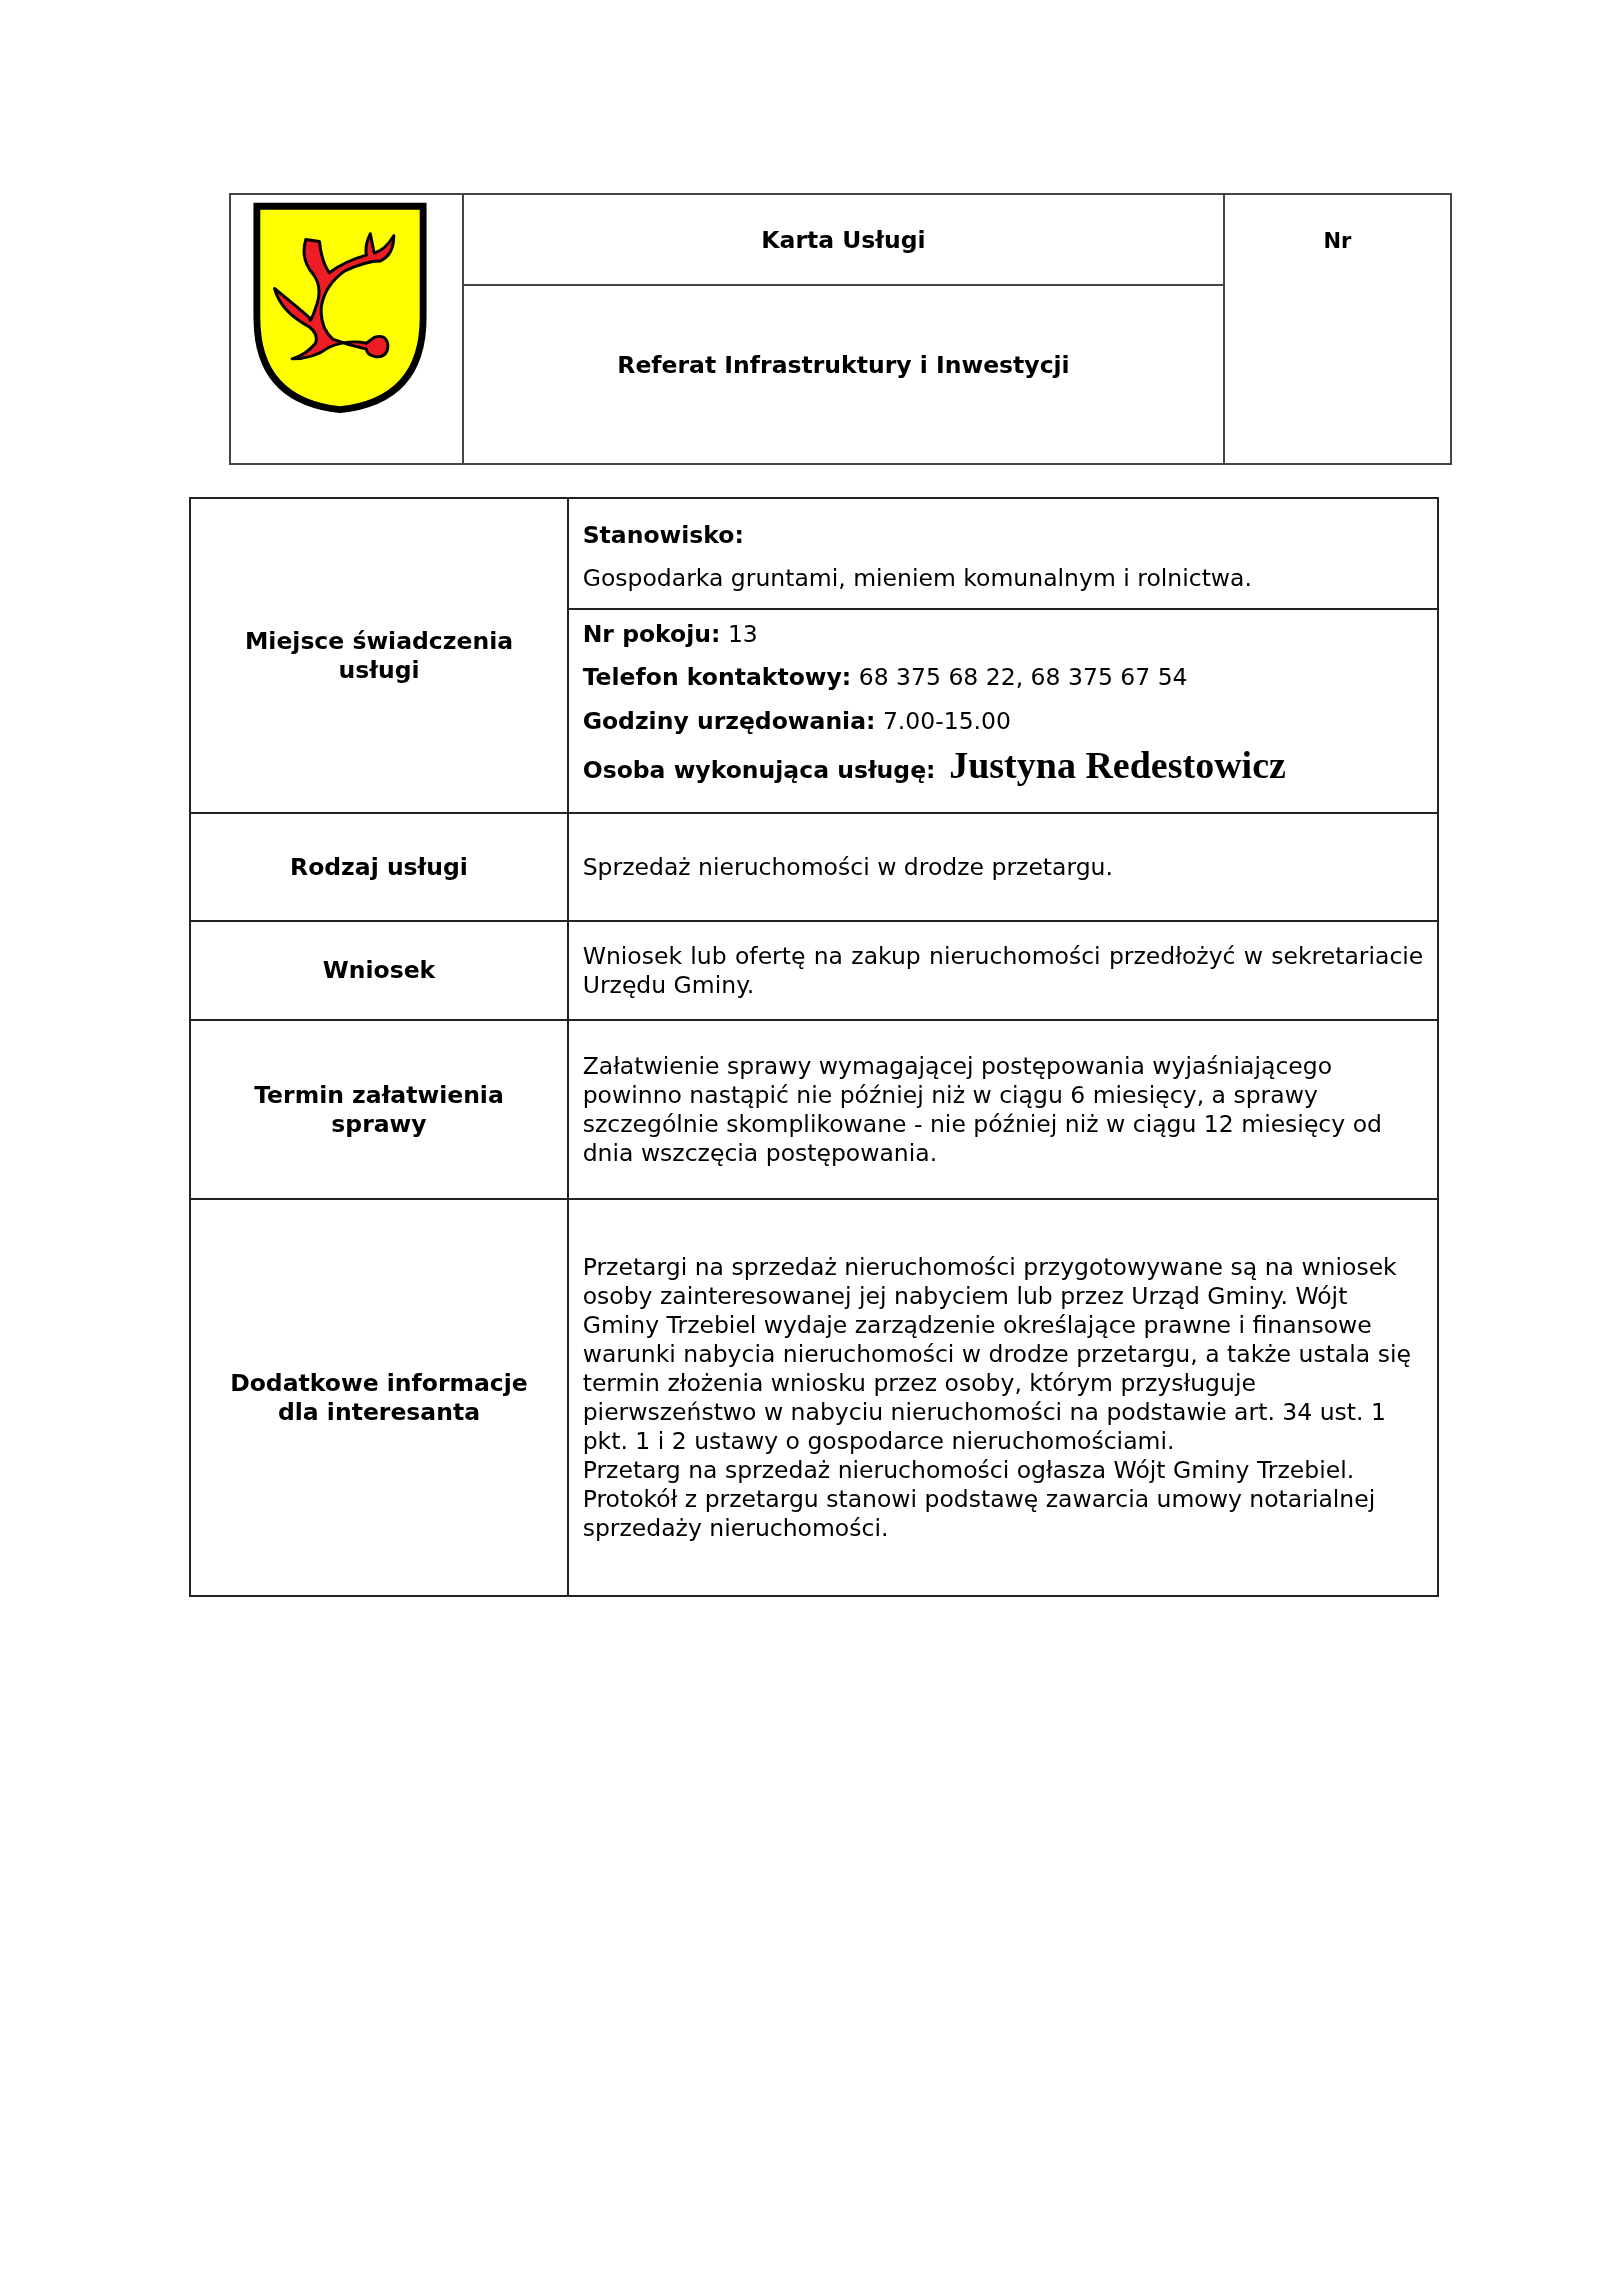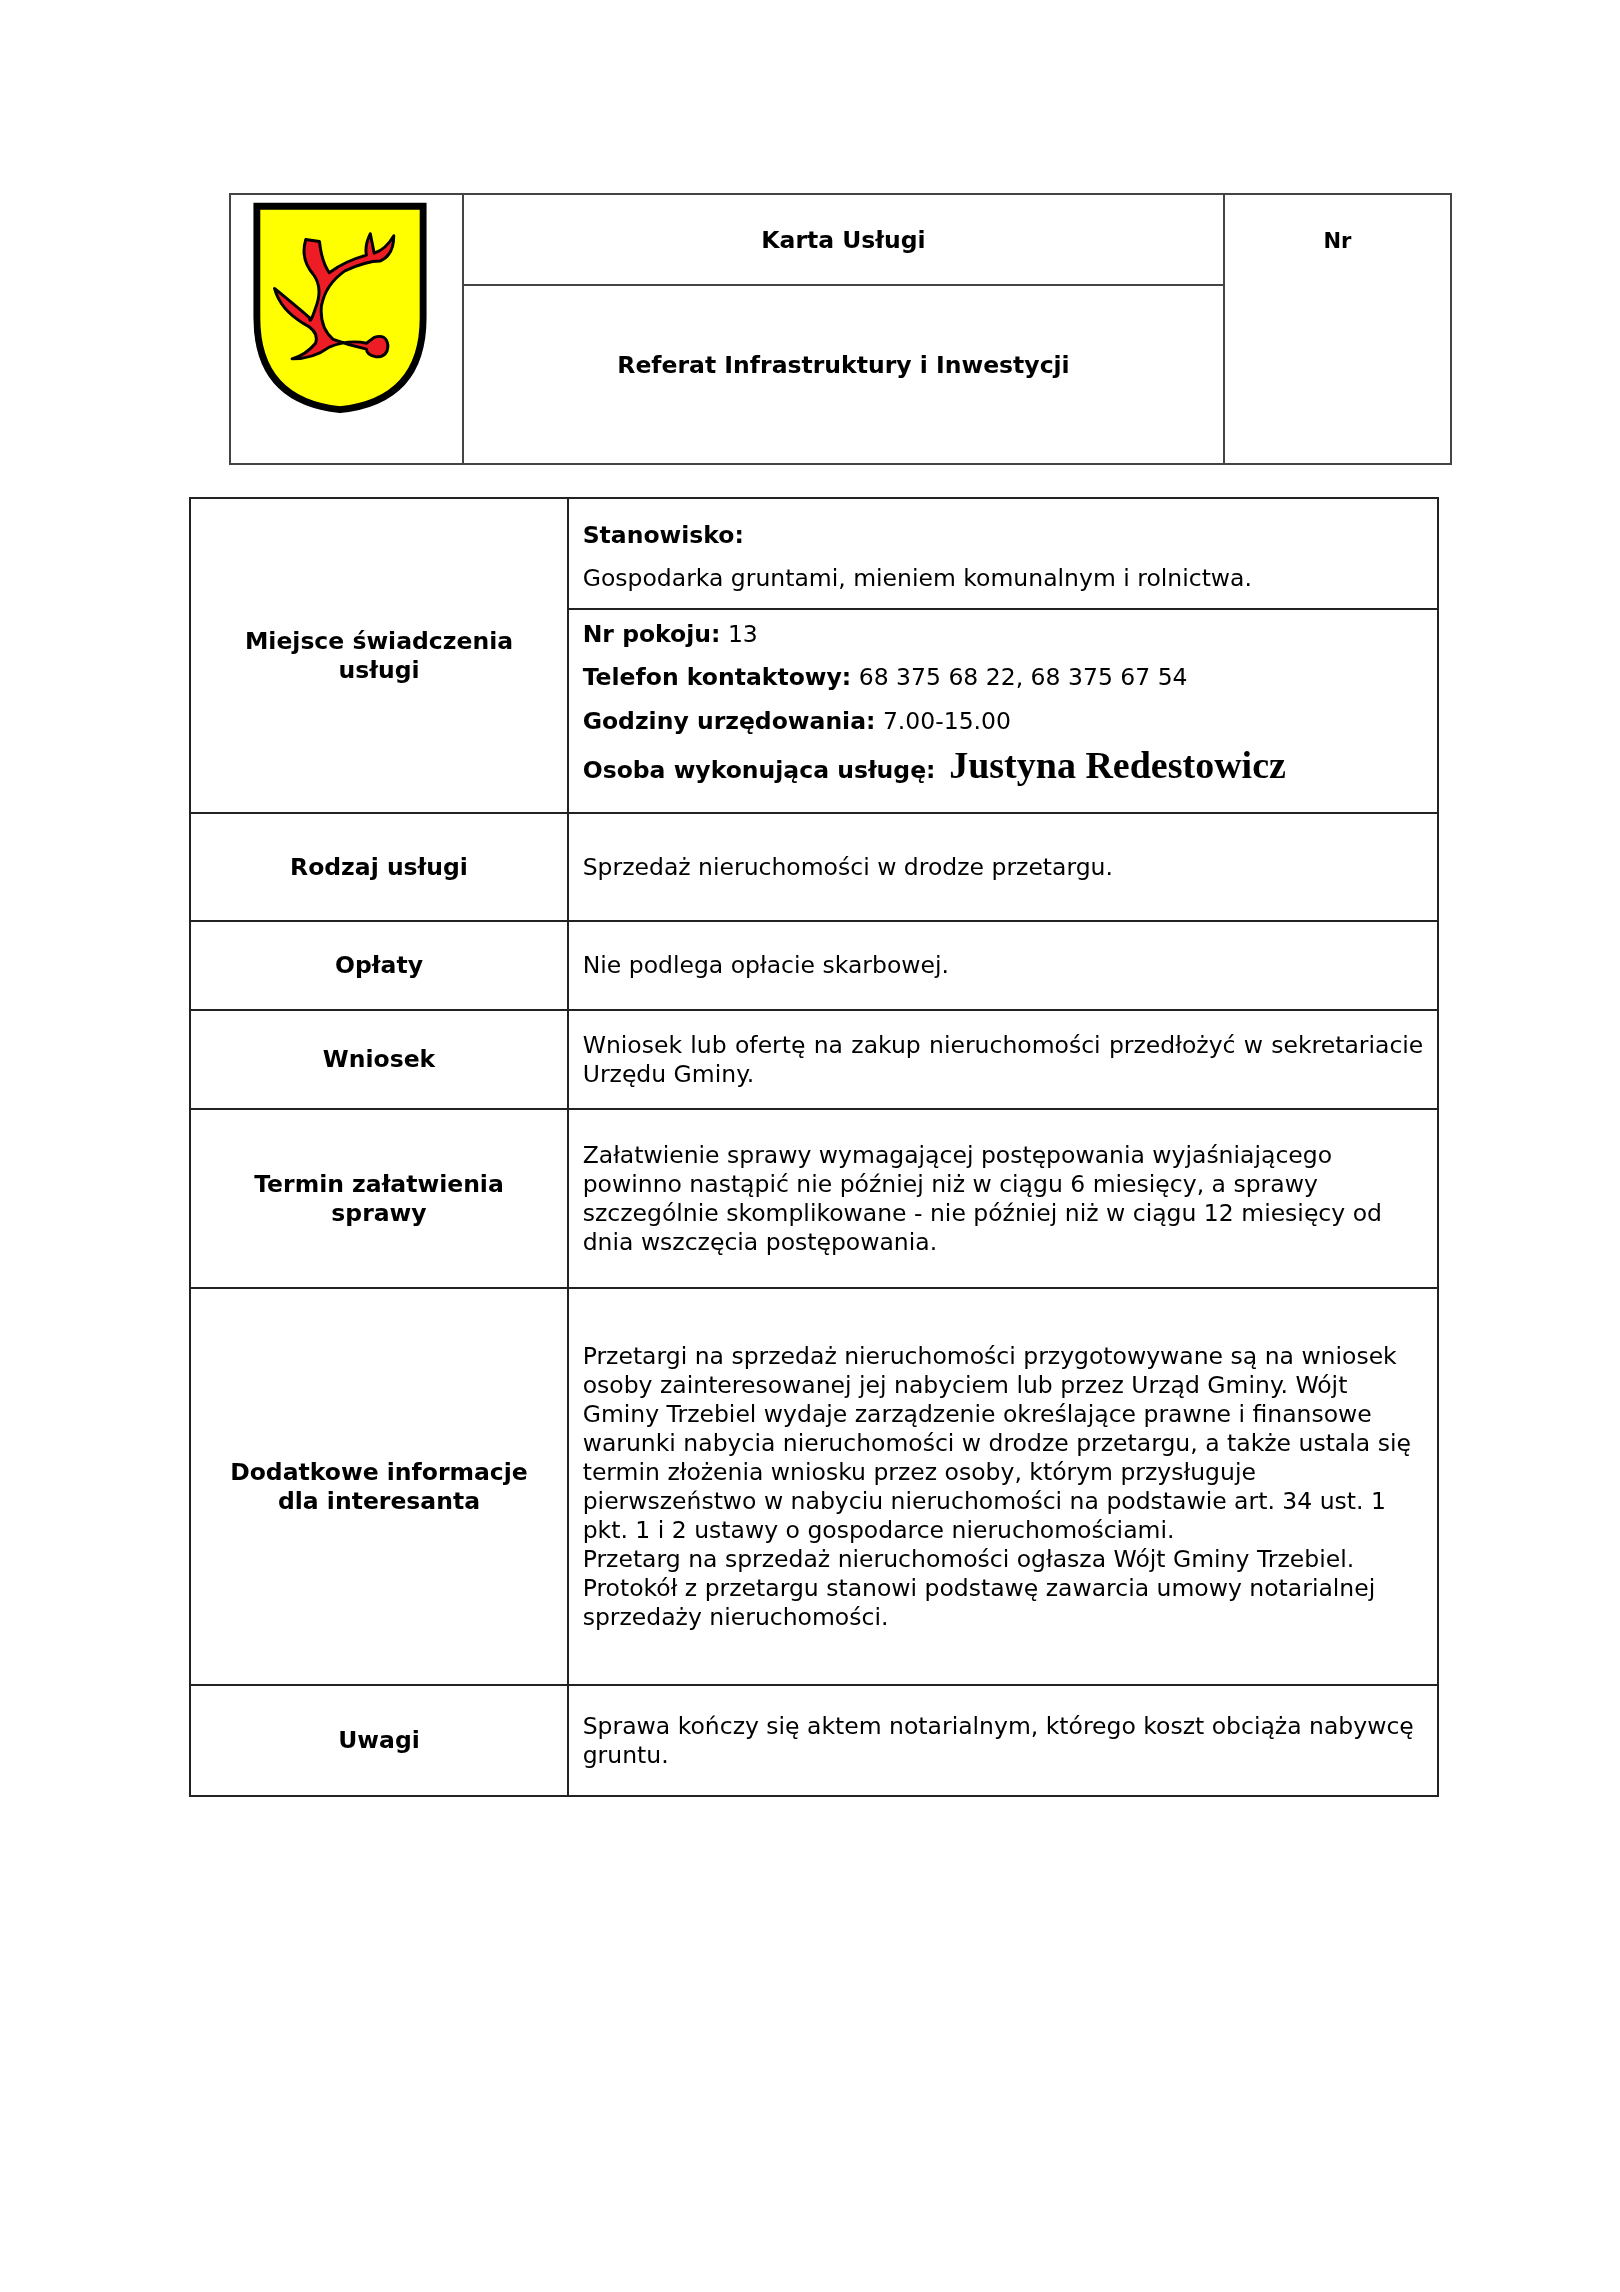--- a/index.html
+++ b/index.html
@@ -56,39 +56,31 @@
         <span class="line"><span class="b">Telefon kontaktowy:</span><span> 68 375 68 22, 68 375 67 54</span></span>
         <span class="line"><span class="b">Godziny urzędowania:</span><span> 7.00-15.00</span></span>
         <span class="line"><span class="b">Osoba wykonująca usługę:</span><span class="sig">Justyna Redestowicz</span></span>
       </div>
     </td>
   </tr>
   <tr style="height:108px;">
     <td class="lbl">Rodzaj usługi</td>
     <td class="val">Sprzedaż nieruchomości w drodze przetargu.</td>
   </tr>
-  <tr style="height:89px;">
-    <td class="lbl">Opłaty</td>
-    <td class="val">Nie podlega opłacie skarbowej.</td>
-  </tr>
   <tr style="height:99px;margin-left:23px;">
     <td class="lbl">Wniosek</td>
     <td class="val justify">Wniosek lub ofertę na zakup nieruchomości przedłożyć w sekretariacie Urzędu Gminy.</td>
   </tr>
   <tr style="height:179px;">
     <td class="lbl">Termin załatwienia sprawy</td>
     <td class="val">Załatwienie sprawy wymagającej postępowania wyjaśniającego powinno nastąpić nie później niż w ciągu 6 miesięcy, a sprawy szczególnie skomplikowane - nie później niż w ciągu 12 miesięcy od dnia wszczęcia postępowania.</td>
   </tr>
   <tr style="height:397px;">
     <td class="lbl">Dodatkowe informacje dla interesanta</td>
     <td class="val">
       <div>Przetargi na sprzedaż nieruchomości przygotowywane są na wniosek osoby zainteresowanej jej nabyciem lub przez Urząd Gminy. Wójt Gminy Trzebiel wydaje zarządzenie określające prawne i finansowe warunki nabycia nieruchomości w drodze przetargu, a także ustala się termin złożenia wniosku przez osoby, którym przysługuje pierwszeństwo w nabyciu nieruchomości na podstawie art. 34 ust. 1 pkt. 1 i 2 ustawy o gospodarce nieruchomościami.</div>
       <div>Przetarg na sprzedaż nieruchomości ogłasza Wójt Gminy Trzebiel.</div>
       <div>Protokół z przetargu stanowi podstawę zawarcia umowy notarialnej sprzedaży nieruchomości.</div>
     </td>
   </tr>
-  <tr style="height:111px;">
-    <td class="lbl">Uwagi</td>
-    <td class="val">Sprawa kończy się aktem notarialnym, którego koszt obciąża nabywcę gruntu.</td>
-  </tr>
 </tbody>
   </table>
 
 
 </body></html>

